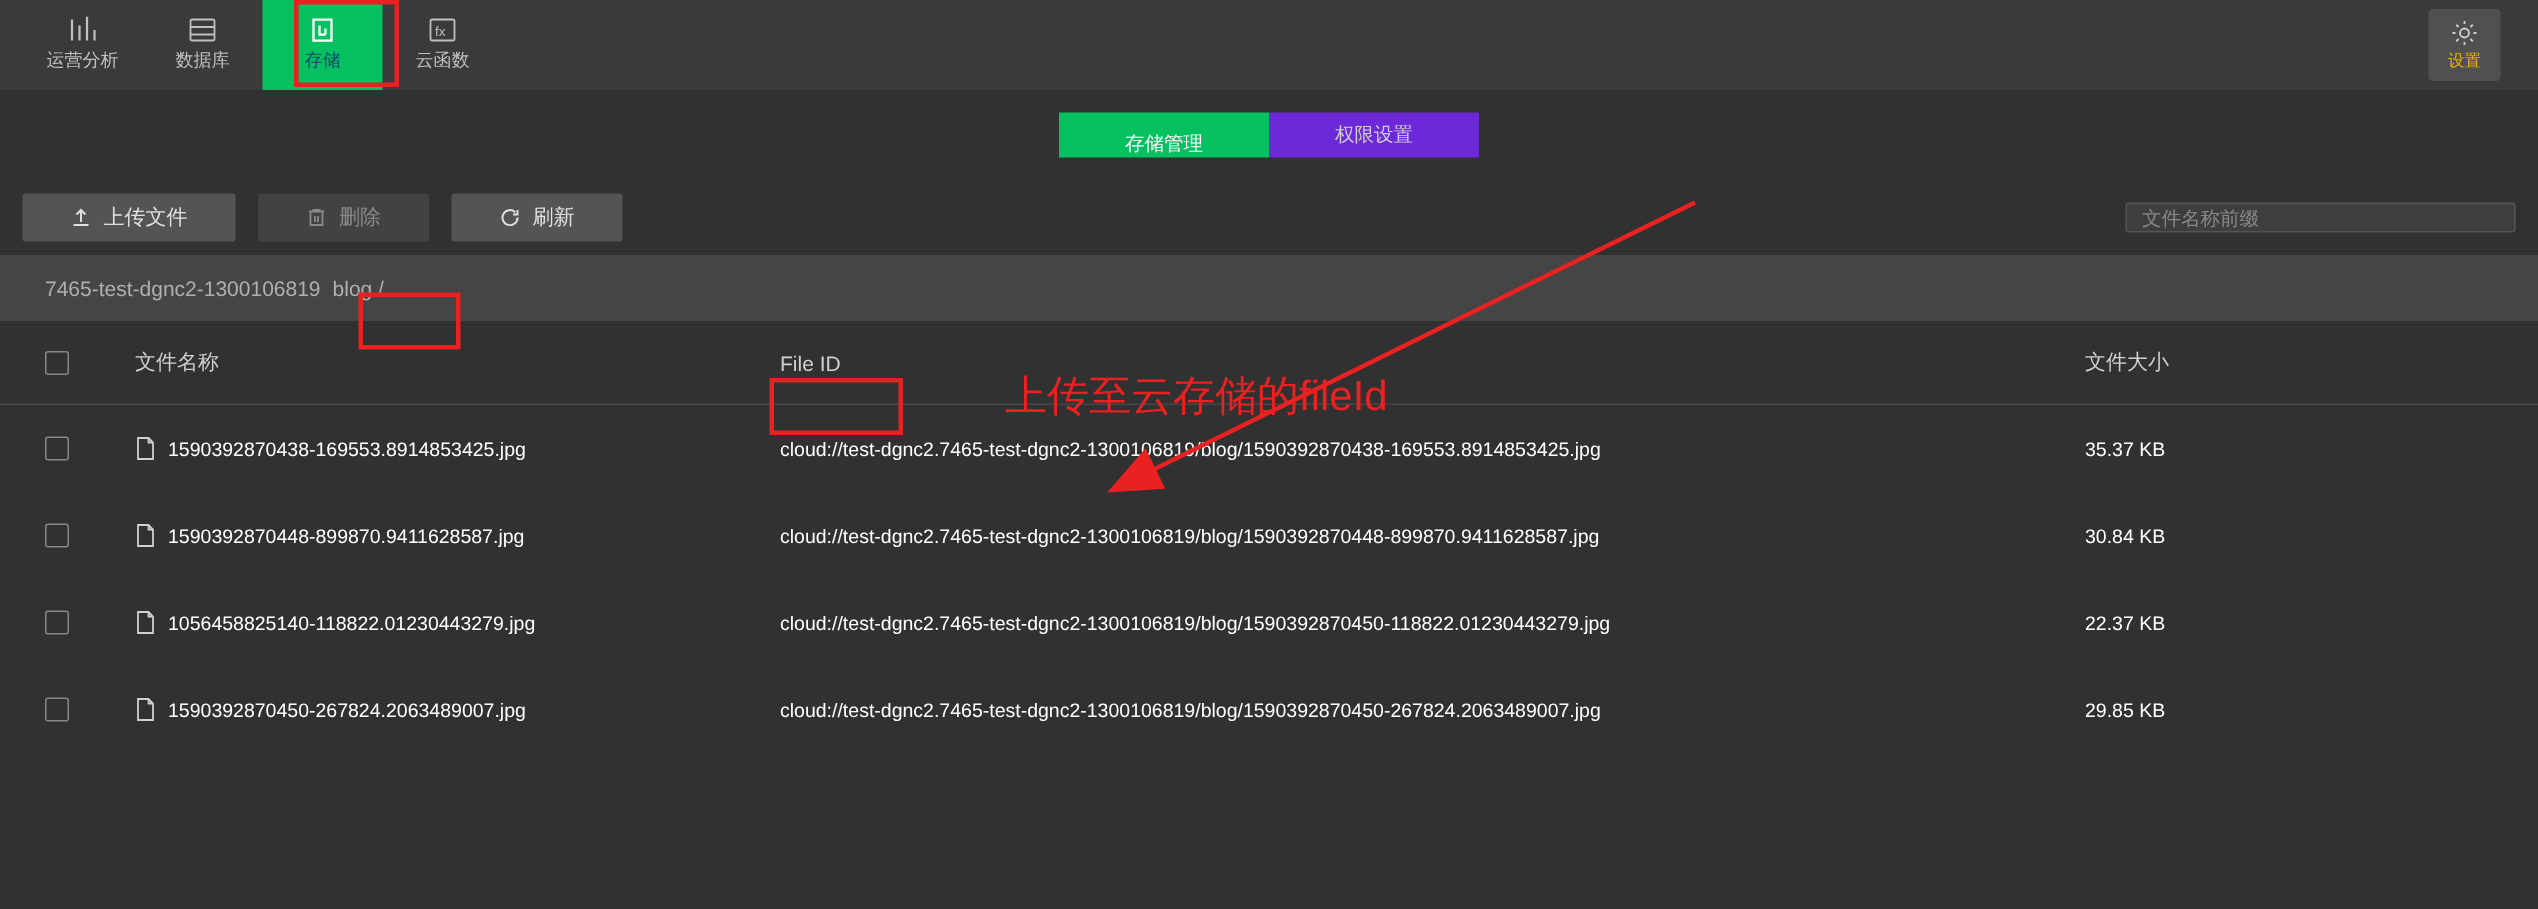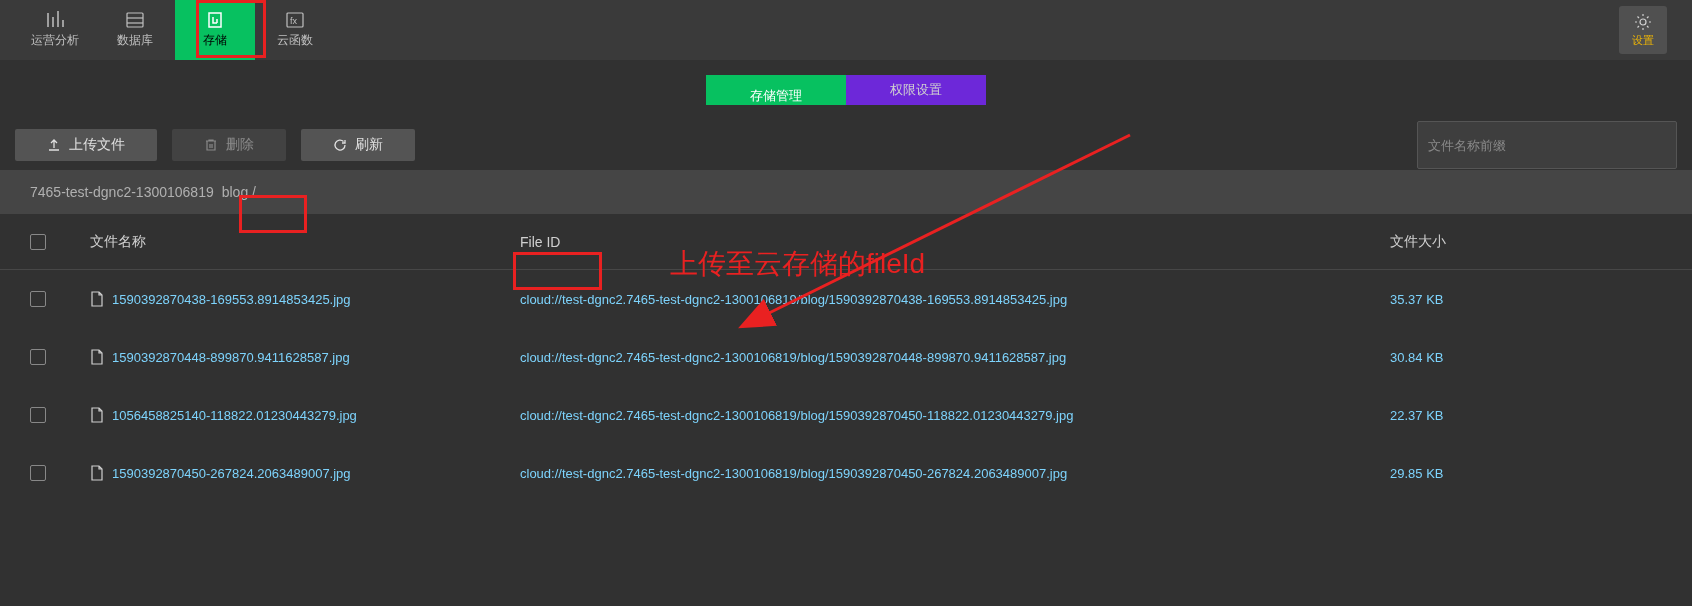--- a/index.html
+++ b/index.html
@@ -31,21 +31,21 @@
       flex-direction: column;
       align-items: center;
       justify-content: center;
       width: 80px;
       height: 60px;
       cursor: pointer;
       color: #c0c0c0;
     }
     .nav-tab.active {
       background: #07c160;
-      color: #000000;
+      color: #0c4a6e;
     }
     .nav-tab .nav-icon {
       margin-bottom: 3px;
     }
     .nav-tab-label {
       font-size: 12px;
     }
     .nav-spacer {
       flex: 1;
     }
@@ -120,21 +120,21 @@
       cursor: not-allowed;
     }
     .tool-btn.refresh {
       min-width: 100px;
     }
     .toolbar-spacer {
       flex: 1;
     }
     .search-input {
       width: 260px;
-      height: 48px;
+      height: 20px;
       background: #3e3e3e;
       border: 1px solid #555;
       color: #d0d0d0;
       padding: 0 10px;
       font-size: 13px;
       border-radius: 2px;
     }
     .search-input::placeholder {
       color: #888;
     }
@@ -184,21 +184,21 @@
       background: transparent;
       cursor: pointer;
     }
 
     
     .table-row {
       display: flex;
       align-items: center;
       height: 58px;
       padding: 0 30px;
-      color: #7dd3fc;
+      color: #ffffff;
       font-size: 13px;
     }
     .file-icon {
       margin-right: 8px;
       display: inline-flex;
       vertical-align: middle;
     }
     .col-filename-cell {
       width: 430px;
       display: flex;

